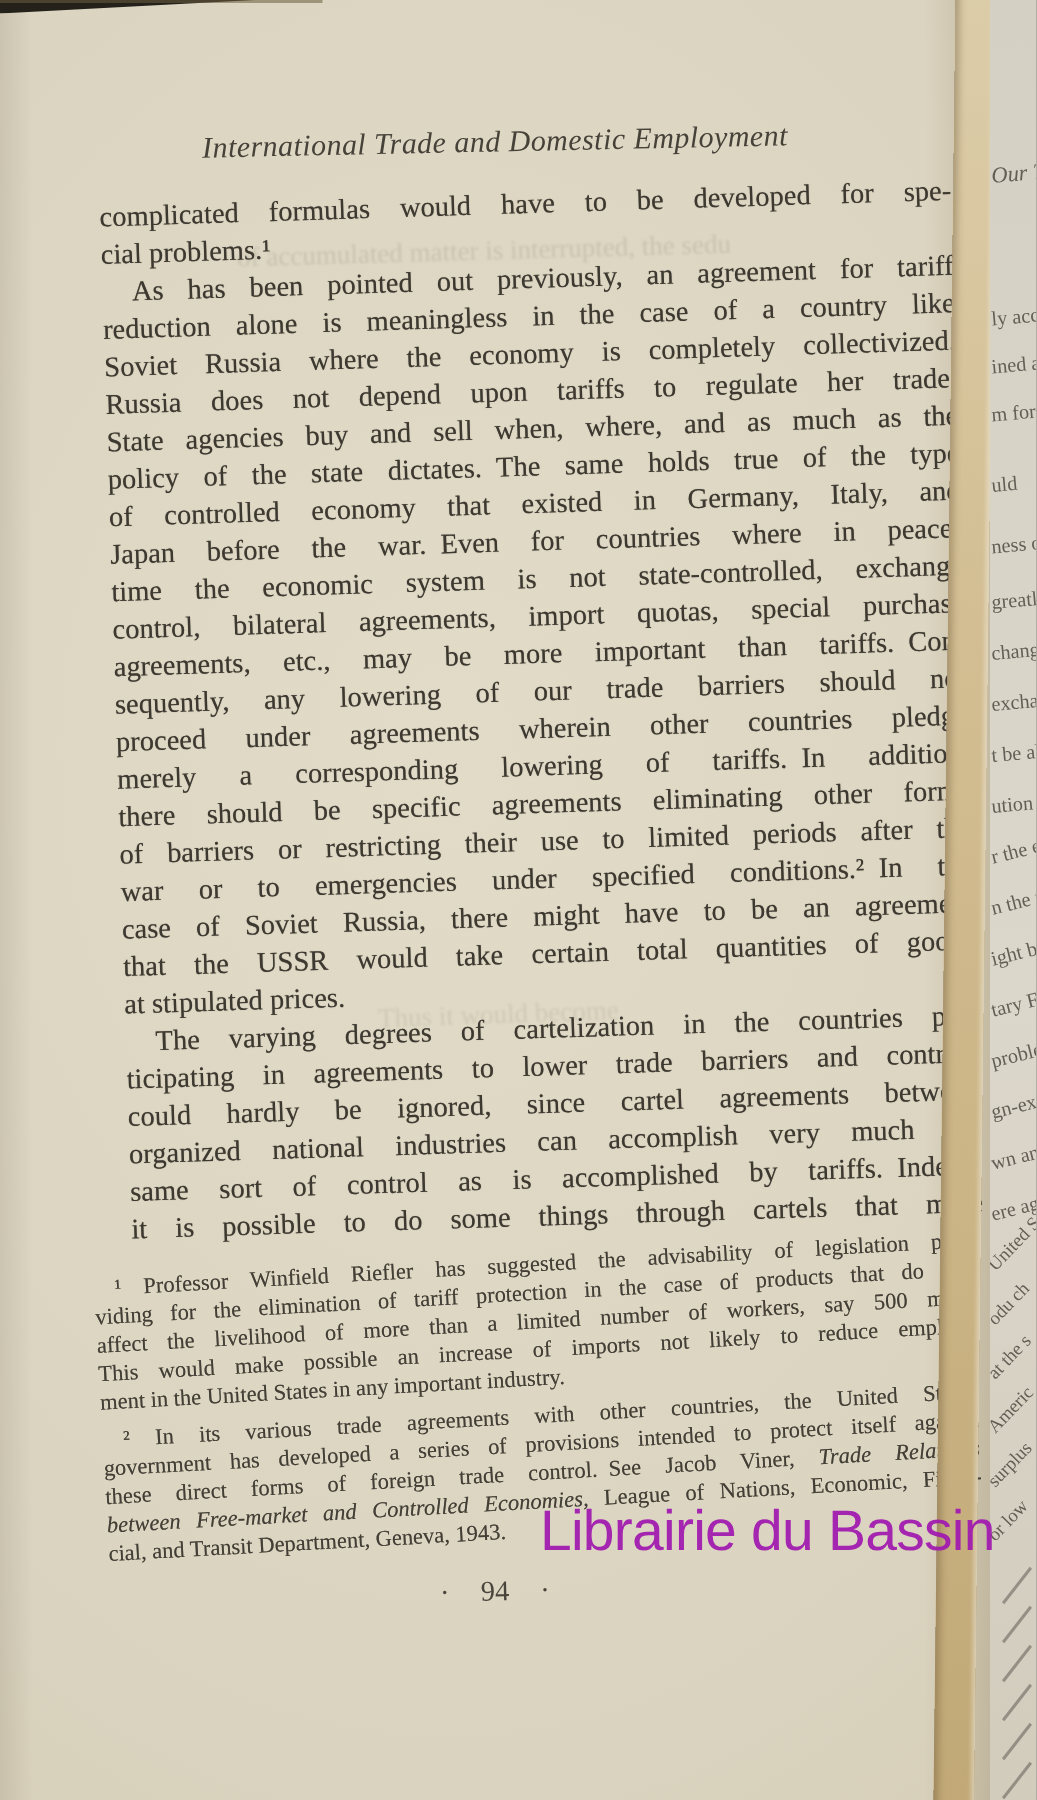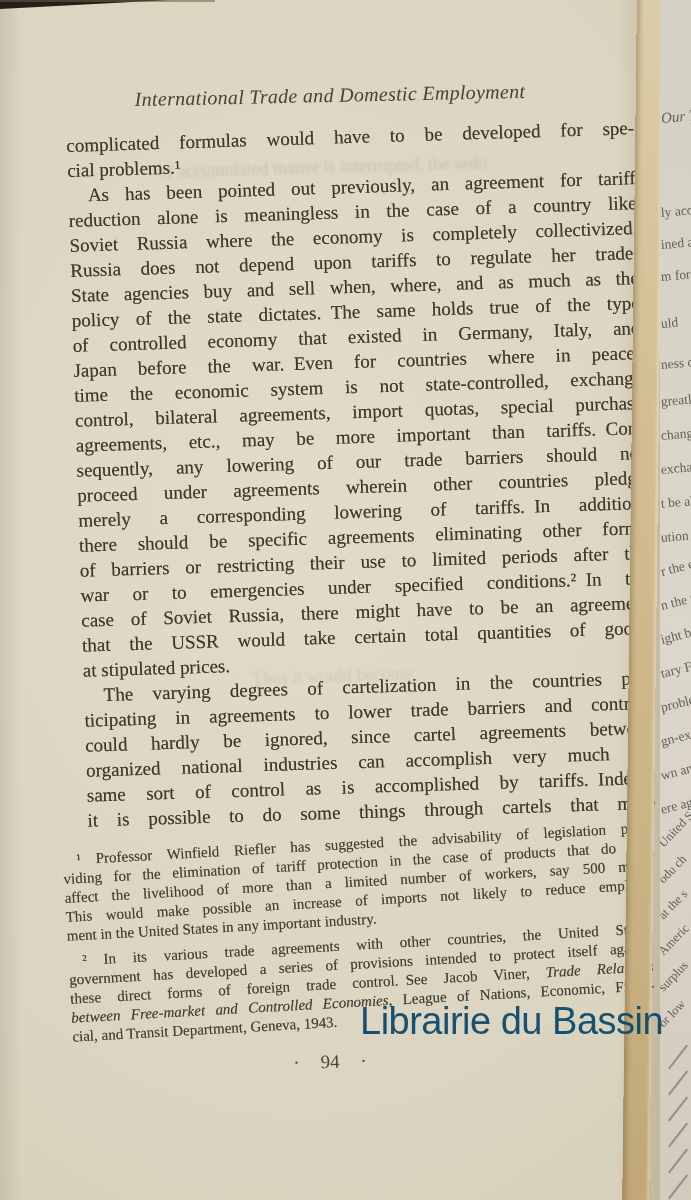--- a/index.html
+++ b/index.html
@@ -167,16 +167,16 @@
     <div class="frag steep" style="top:982px">surplus</div>
     <div class="frag steep" style="top:1018px">or low</div>
     <div class="edge-bar" style="top:1056px"></div>
     <div class="edge-bar" style="top:1082px"></div>
     <div class="edge-bar" style="top:1108px"></div>
     <div class="edge-bar" style="top:1134px"></div>
     <div class="edge-bar" style="top:1160px"></div>
     <div class="edge-bar" style="top:1186px"></div>
   </div>
 
-  <div class="watermark" style="color: #0c4a6e;">Librairie du Bassin</div>
+  <div class="watermark" style="color: #a21caf;">Librairie du Bassin</div>
 
   <div class="vignette"></div>
 </div>
 
 </body></html>

